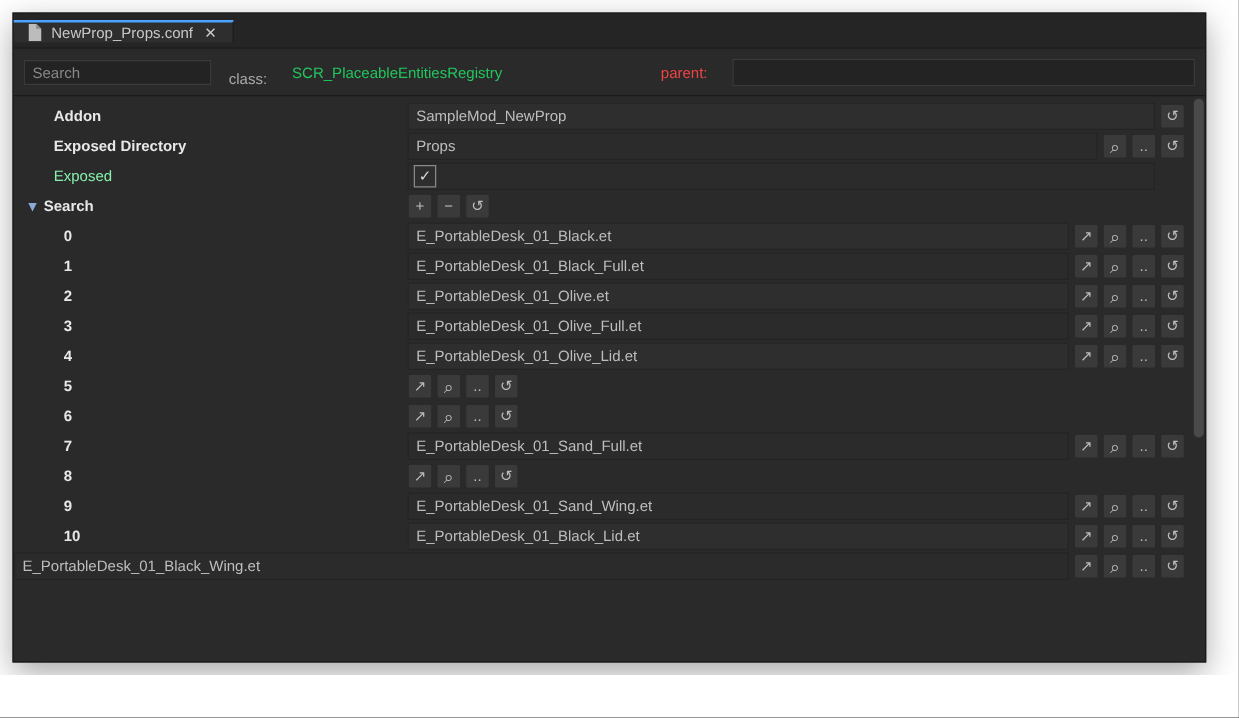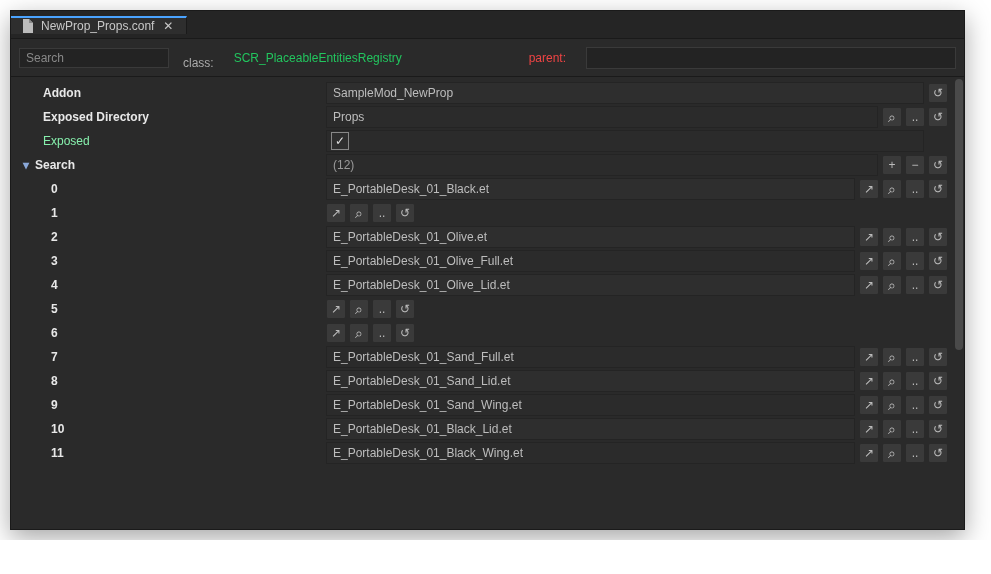--- a/index.html
+++ b/index.html
@@ -207,41 +207,41 @@
           <span class="checkbox">✓</span>
         </div>
         <div class="row-actions" style="width:20px"></div>
       </div>
 
       <div class="row">
         <div class="label-cell bold">
           <span class="expander">▾</span>
           <span>Search</span>
         </div>
-        <div class="value-cell dim">(12)</div>
         <div class="row-actions">
           <span class="icon-btn">+</span>
           <span class="icon-btn">−</span>
           <span class="icon-btn">↺</span>
         </div>
       </div>
 
       <div id="prefab-rows">
           <div class="row">
             <div class="label-cell indent-2">0</div>
             <div class="value-cell">E_PortableDesk_01_Black.et</div>
             <div class="row-actions">
               <span class="icon-btn">↗</span>
               <span class="icon-btn" style="font-size: 14px;">⌕</span>
               <span class="icon-btn">..</span>
               <span class="icon-btn">↺</span>
             </div>
           </div>
           <div class="row">
             <div class="label-cell indent-2">1</div>
+            <div class="value-cell">E_PortableDesk_01_Black_Full.et</div>
             <div class="row-actions">
               <span class="icon-btn">↗</span>
               <span class="icon-btn" style="font-size: 14px;">⌕</span>
               <span class="icon-btn">..</span>
               <span class="icon-btn">↺</span>
             </div>
           </div>
           <div class="row">
             <div class="label-cell indent-2">2</div>
             <div class="value-cell">E_PortableDesk_01_Olive.et</div>
@@ -295,21 +295,20 @@
             <div class="value-cell">E_PortableDesk_01_Sand_Full.et</div>
             <div class="row-actions">
               <span class="icon-btn">↗</span>
               <span class="icon-btn" style="font-size: 14px;">⌕</span>
               <span class="icon-btn">..</span>
               <span class="icon-btn">↺</span>
             </div>
           </div>
           <div class="row">
             <div class="label-cell indent-2">8</div>
-            <div class="value-cell">E_PortableDesk_01_Sand_Lid.et</div>
             <div class="row-actions">
               <span class="icon-btn">↗</span>
               <span class="icon-btn" style="font-size: 14px;">⌕</span>
               <span class="icon-btn">..</span>
               <span class="icon-btn">↺</span>
             </div>
           </div>
           <div class="row">
             <div class="label-cell indent-2">9</div>
             <div class="value-cell">E_PortableDesk_01_Sand_Wing.et</div>
@@ -324,21 +323,20 @@
             <div class="label-cell indent-2">10</div>
             <div class="value-cell">E_PortableDesk_01_Black_Lid.et</div>
             <div class="row-actions">
               <span class="icon-btn">↗</span>
               <span class="icon-btn" style="font-size: 14px;">⌕</span>
               <span class="icon-btn">..</span>
               <span class="icon-btn">↺</span>
             </div>
           </div>
           <div class="row">
-            <div class="label-cell indent-2">11</div>
             <div class="value-cell">E_PortableDesk_01_Black_Wing.et</div>
             <div class="row-actions">
               <span class="icon-btn">↗</span>
               <span class="icon-btn" style="font-size: 14px;">⌕</span>
               <span class="icon-btn">..</span>
               <span class="icon-btn">↺</span>
             </div>
           </div>
         </div>
 

